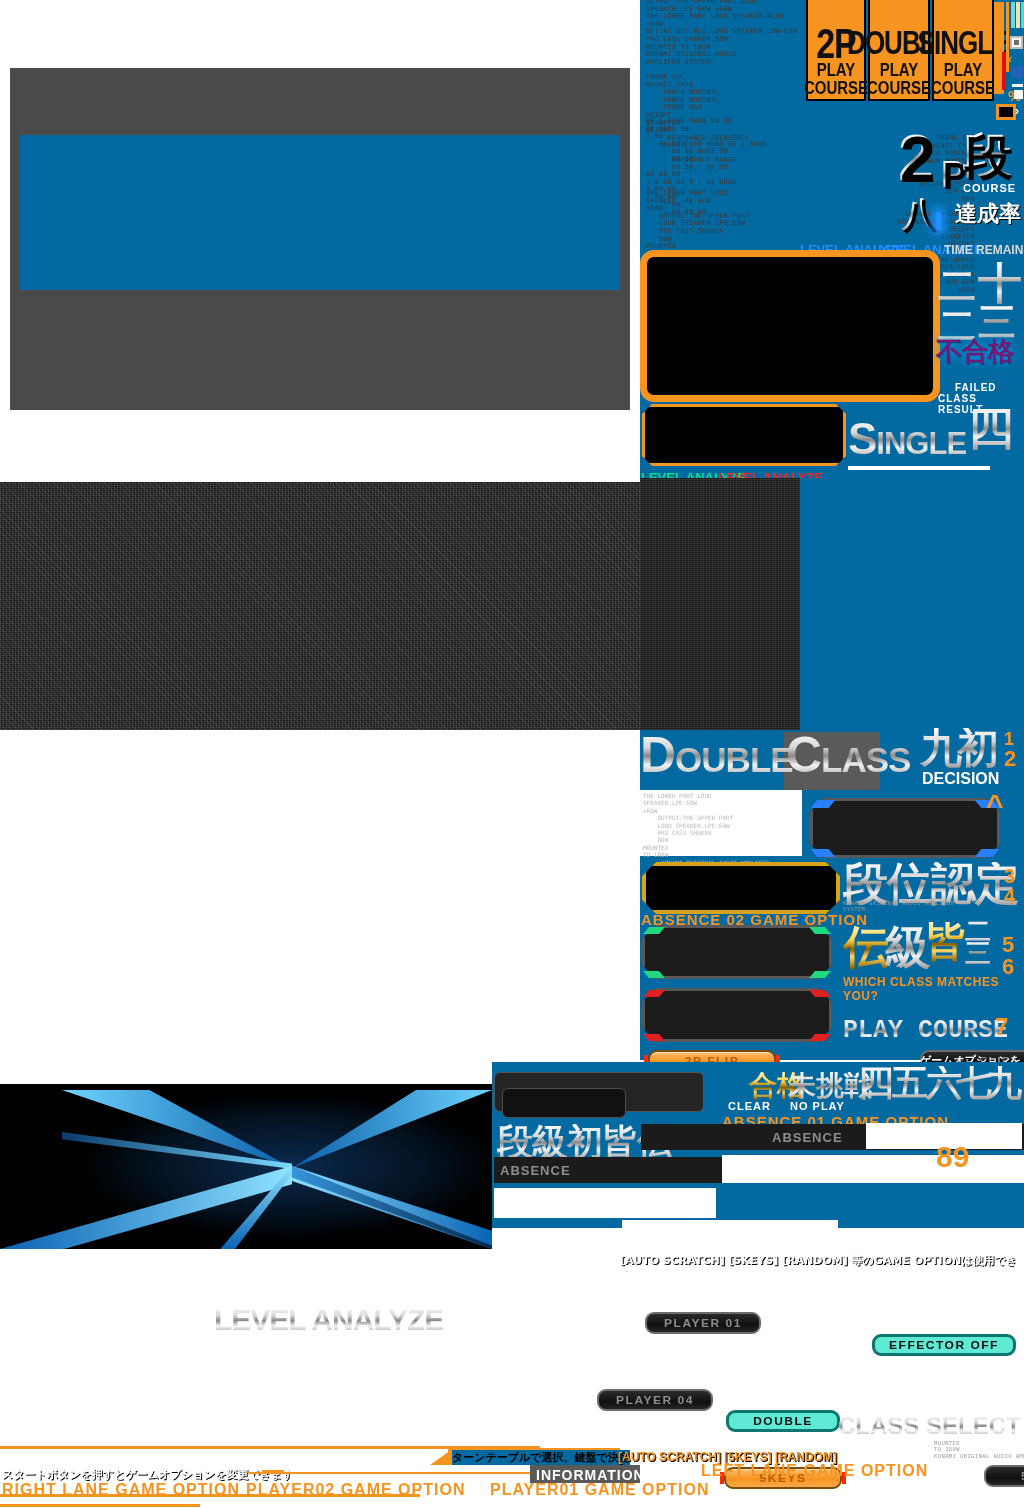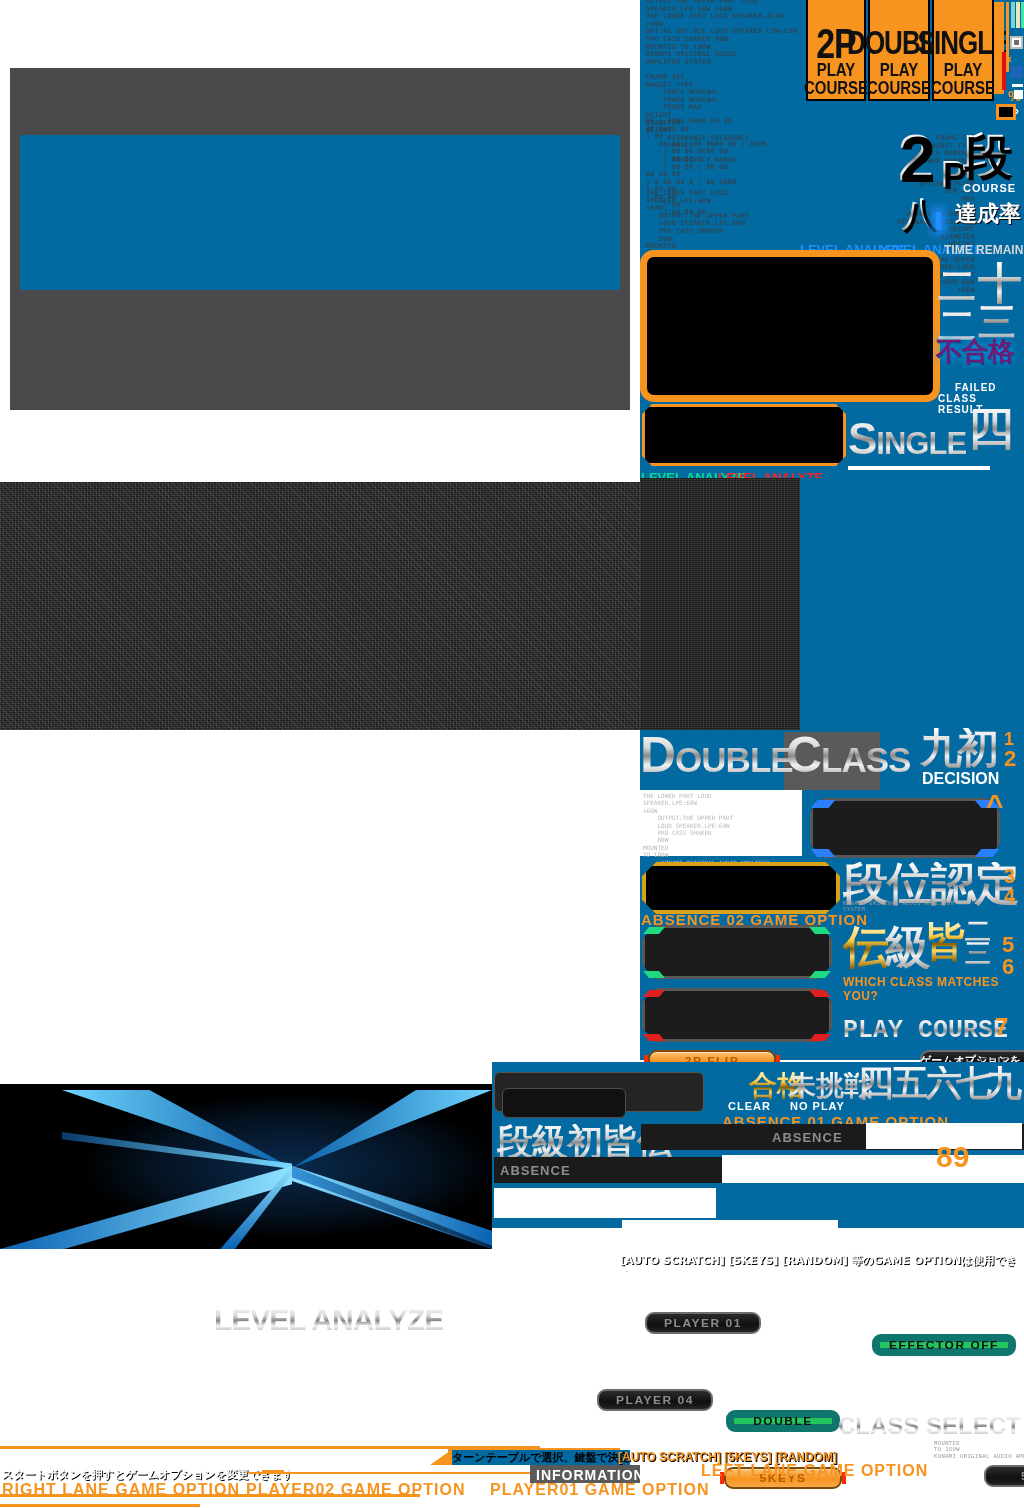--- a/index.html
+++ b/index.html
@@ -39,21 +39,21 @@
   
   .btn{box-sizing:border-box;height:22px;border-radius:9px;display:flex;
        align-items:center;justify-content:center;font-family:"Liberation Sans",sans-serif;
        font-weight:bold;font-size:12px;letter-spacing:1.5px;position:relative;}
   .btn .lbl{transform:scaleY(.95);white-space:nowrap;}
   .btn.on{background:linear-gradient(#fbbf72,#f79420 55%,#f8a947);
           border:2px solid #7a4a0b;color:#b35c00;
           box-shadow:inset 0 1px 0 #ffe0b0;}
   .btn.off{background:linear-gradient(#2b2b2b,#101010 60%,#242424);
            border:2px solid #6d6d6d;color:#8d8d8d;}
-  .btn.white{background:#22c55e;border:8px solid #0f766e;color:#111;}
+  .btn.white{background:#5eead4;border:3px solid #0f766e;color:#111;}
   .btn::before,.btn::after{content:"";position:absolute;top:3px;bottom:3px;width:4px;}
   .btn.on::before{left:-6px;background:#ff2b00;}
   .btn.on::after{right:-6px;background:#ff2b00;}
 
   .btnwrap{position:relative;display:inline-block;}
 
   
   .cjk{font-family:"DejaVu Sans",sans-serif;font-weight:bold;}
   .metal{background:linear-gradient(#ffffff 0%,#d8d8d8 35%,#8a8a8a 52%,#f2f2f2 70%,#9a9a9a 100%);
          -webkit-background-clip:text;background-clip:text;color:transparent;}

